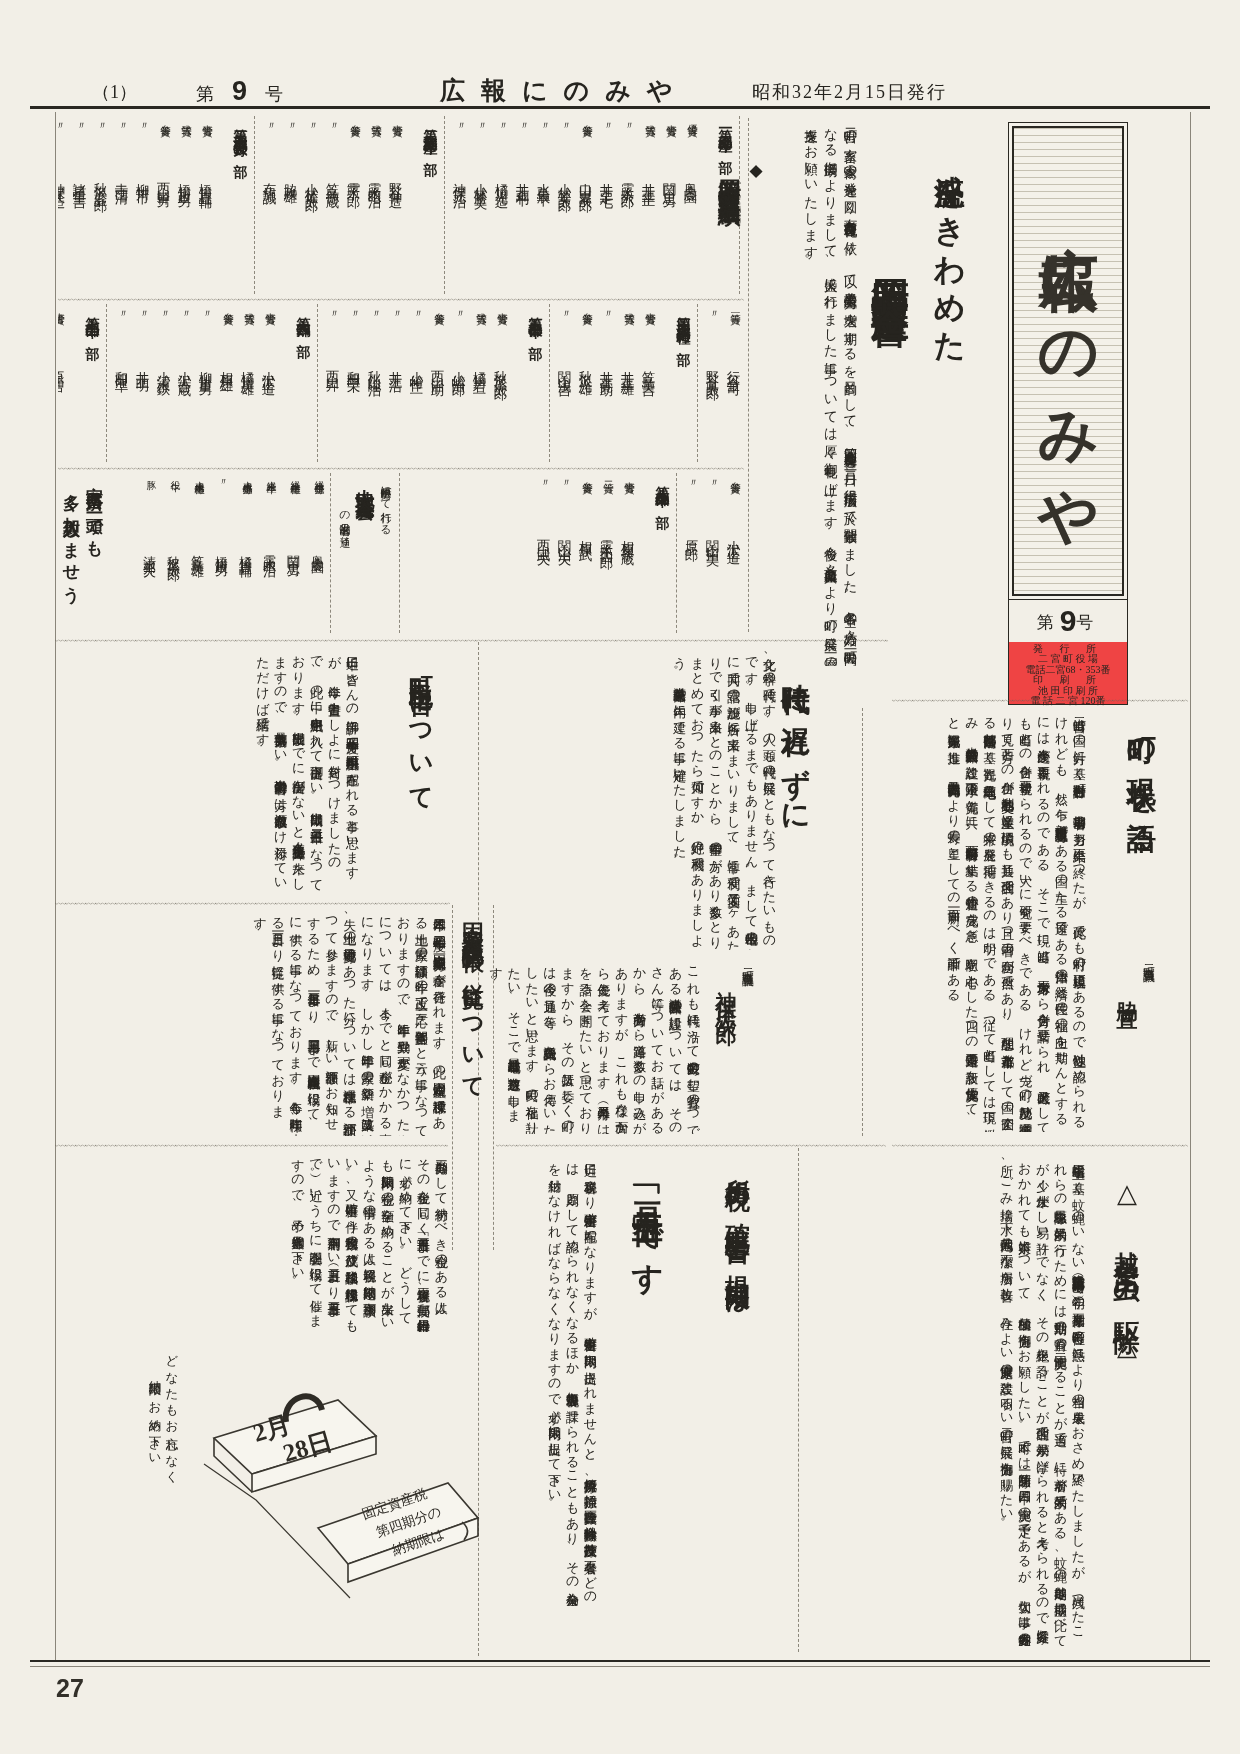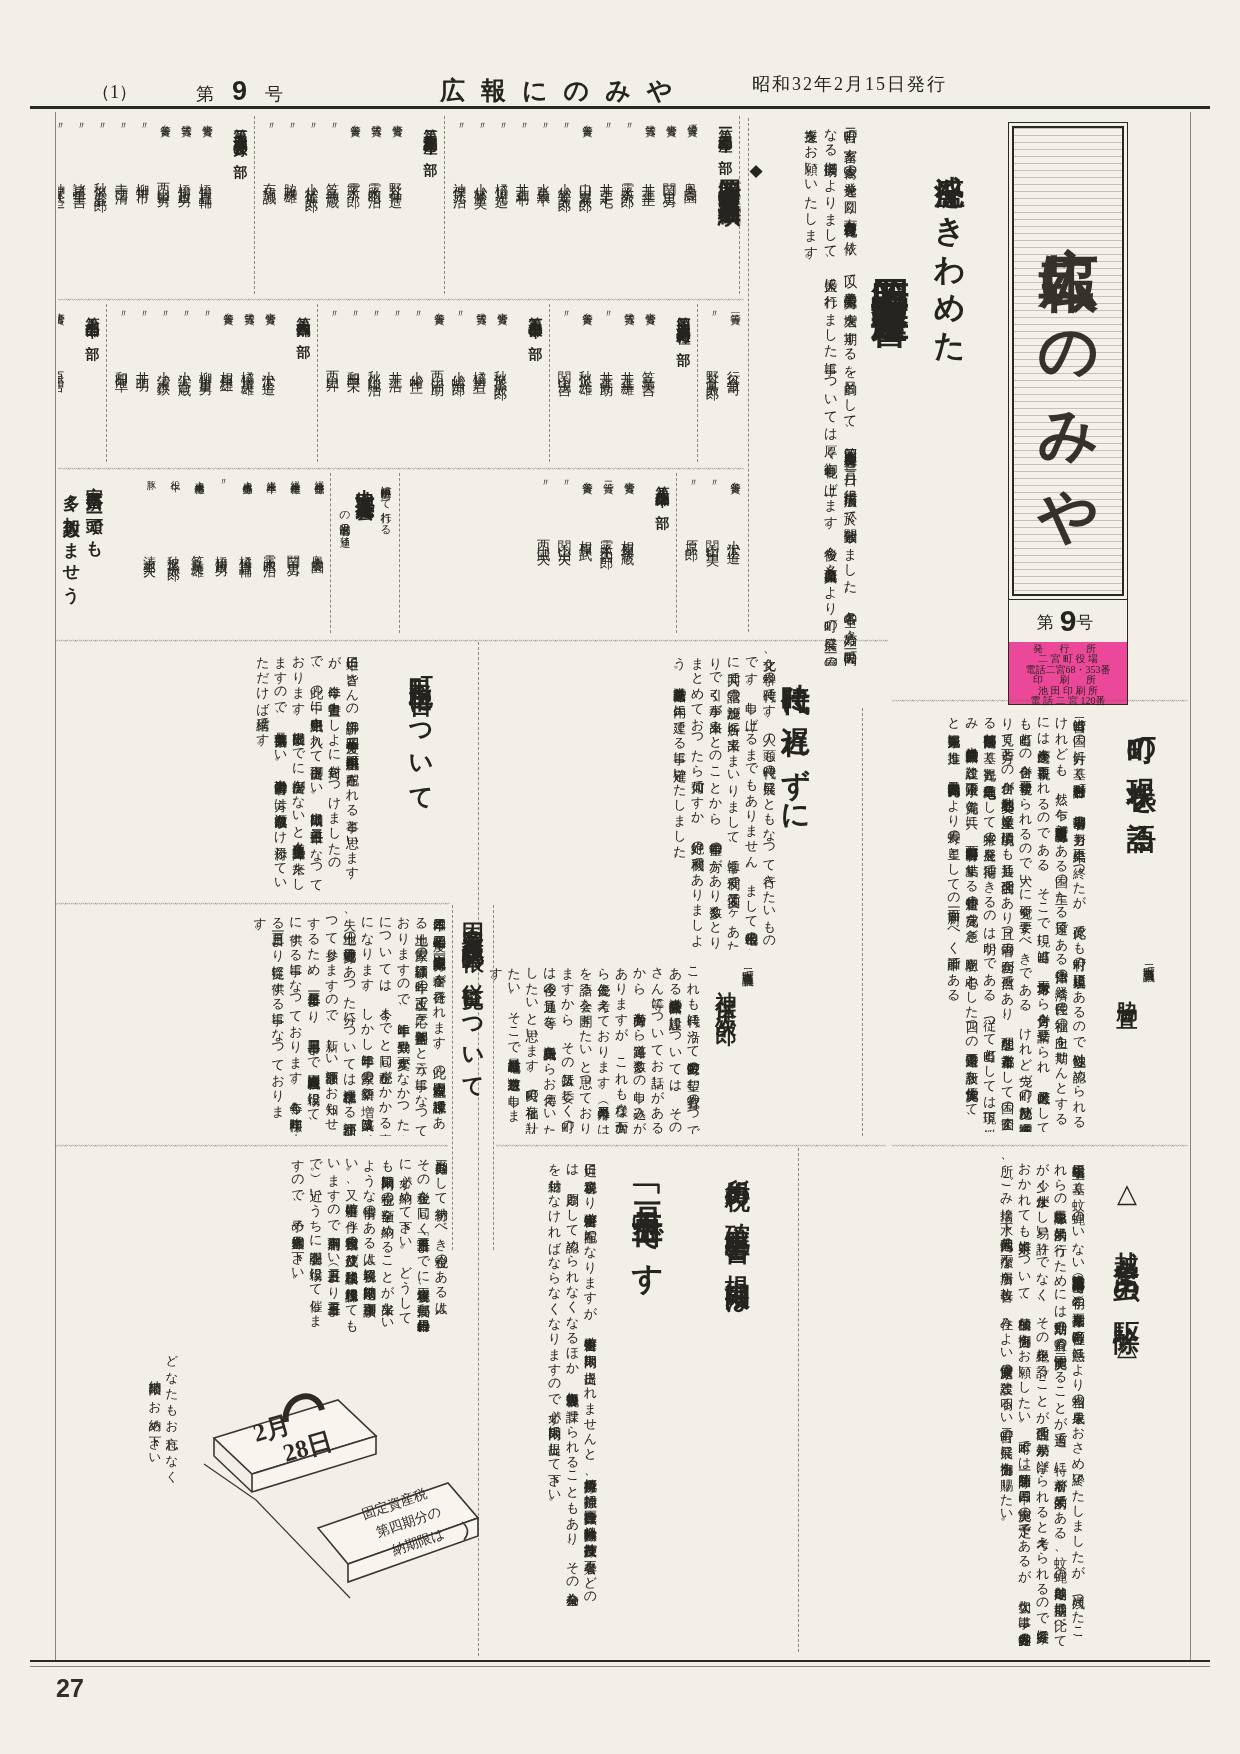--- a/index.html
+++ b/index.html
@@ -22,21 +22,21 @@
   .hdr-num{font-size:27px;font-weight:bold;font-family:"Liberation Sans",sans-serif;}
   
   .mast-outer{border:1.5px solid #2a2822;background:#f4f1e9;padding:3px;}
   .mast-inner{border:2px solid #2a2822;height:100%;box-sizing:border-box;
     background:repeating-linear-gradient(to bottom,#c6c1b2 0 1px,rgba(0,0,0,0) 1px 7px);
     display:flex;align-items:center;justify-content:center;}
   .mast-title{writing-mode:vertical-rl;font-size:60px;font-weight:900;letter-spacing:9px;color:#35322b;}
   .issue-strip{border:1px solid #2a2822;border-top:none;text-align:center;background:#f2efe7;}
   .issue-strip .no{font-size:30px;font-weight:bold;font-family:"Liberation Sans",sans-serif;vertical-align:-3px;}
   .issue-strip .fx{font-size:17px;letter-spacing:6px;}
-  .pub-box{border:1px solid #2a2822;border-top:none;text-align:center;background:#ec4899;
+  .pub-box{border:1px solid #2a2822;border-top:none;text-align:center;background:#ef4444;
     font-size:10px;line-height:10.4px;padding-top:2px;}
   .pub-box .lbl{letter-spacing:7px;}
   
   .head-sub{font-size:31px;font-weight:bold;letter-spacing:3px;}
   .head-main{font-size:38px;font-weight:900;letter-spacing:3px;}
   .lead-body{font-size:13.5px;line-height:1.46;letter-spacing:1px;overflow:hidden;}
   .results-head{font-size:23px;font-weight:bold;letter-spacing:2px;}
   .diamond{font-size:17px;display:block;margin-bottom:10px;}
   
   .award-band{position:absolute;writing-mode:vertical-rl;overflow:hidden;}
@@ -60,21 +60,21 @@
 </head>
 <body>
 
 <div class="abs hdr-small" style="left:92px;top:80px;">（1）</div>
 <div class="abs" style="left:196px;top:76px;">
   <span class="hdr-small">第</span>
   <span class="hdr-num" style="margin:0 14px;">9</span>
   <span class="hdr-small">号</span>
 </div>
 <div class="abs hdr-title" style="left:440px;top:74px;">広報にのみや</div>
-<div class="abs hdr-small" style="left:752px;top:72px;letter-spacing:2px;">昭和32年2月15日発行</div>
+<div class="abs hdr-small" style="left:752px;top:80px;letter-spacing:2px;">昭和32年2月15日発行</div>
 <div class="hline" style="left:30px;top:106px;width:1180px;height:3px;"></div>
 
 <div class="thinline" style="left:55px;top:112px;width:1px;height:1548px;"></div>
 <div class="thinline" style="left:1190px;top:112px;width:1px;height:1548px;"></div>
 <div class="hline" style="left:30px;top:1660px;width:1180px;height:2px;"></div>
 <div class="thinline" style="left:30px;top:1666px;width:1180px;height:1px;"></div>
 <div class="abs pagenum" style="left:56px;top:1674px;">27</div>
 
 <div class="abs mast-outer" style="left:1008px;top:122px;width:112px;height:470px;">
   <div class="mast-inner">

